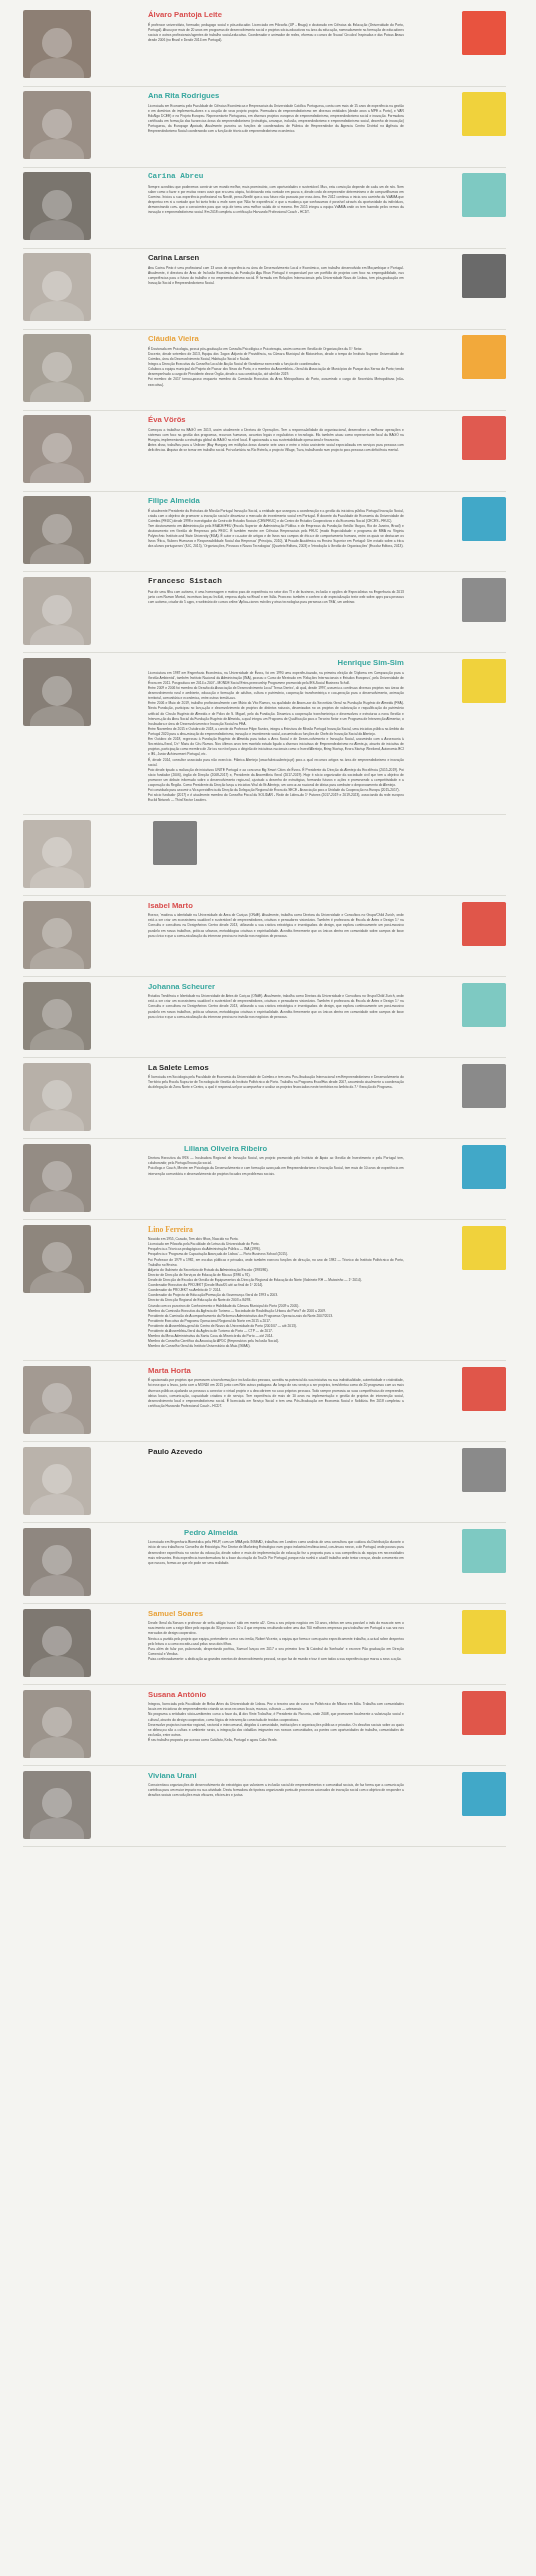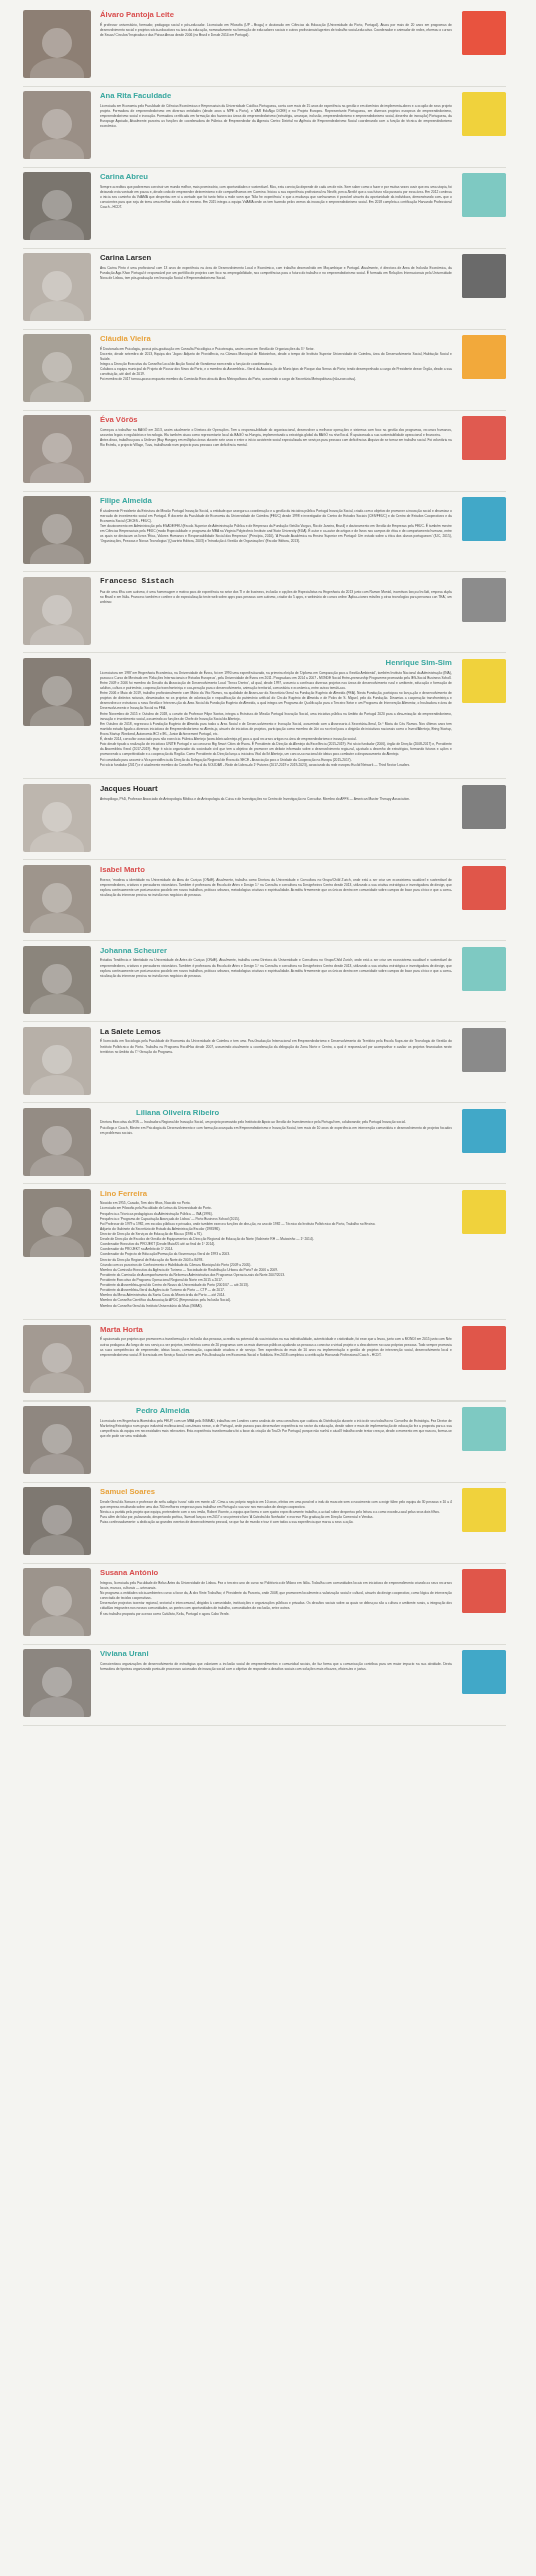--- a/index.html
+++ b/index.html
@@ -18,20 +18,21 @@
     min-height: 3680px;
     background: #f4f4f1;
     padding: 5.2px 0 15.5px 0;
   }
   .speaker {
     position: relative;
     display: flex;
     align-items: flex-start;
     padding: 5.2px 31px 5.2px 23px;
     margin-bottom: 2.1px;
+    gap: 48px;
   }
   .photo-col {
     width: 77px;
     flex: 0 0 77px;
     padding-right: 7.2px;
   }
   .photo {
     width: 68px;
     height: 68px;
     border-radius: 2.1px;
@@ -117,37 +118,37 @@
       </div>
       <div class="rule"></div>
       <div class="speaker">
         <div class="photo-col">
           <div class="photo" style="background: rgb(154, 143, 134);">
             <div class="face"></div>
             <div class="body"></div>
           </div>
         </div>
         <div class="text-col">
-          <h2 class="sp-name" style="color: rgb(58, 168, 160);">Ana Rita Faculdade</h2>
+          <h2 class="sp-name" style="color: rgb(58, 168, 160);">Ana Rita Rodrigues</h2>
           <p class="sp-bio">Licenciada em Economia pelo Faculdade de Ciências Económicas e Empresariais da Universidade Católica Portuguesa, conta com mais de 15 anos de experiência na gestão e em domínios de implementa-dores e a ocupão de seus projeto projeto. Formadora de empreendedorismo em diversas entidades (desde anos a MPE a Porto), e VAR EduNgo DCEE) e no Projeto Europeu. Representante Portuguesa, em diversos projetos europeus de empreendedorismo, empreendedorismo social e inovação. Formadora certificada em formação das favorecias áreas do empreendedorismo (estratégia, arranque, inclusão, empreendedorismo e empreendedorismo social, desenho de inovação) Portuguesa, da Europage Apoiado, Atualmente parceira as funções de coordenadora de Fábrica de Empreendedor da Agencia Centro Distrital no Agência de Empreendedorismo Social coordenando com a função de técnica de empreendedorismo económico.</p>
         </div>
         <div class="swatch-col">
           <div class="swatch" style="background: rgb(240, 210, 60);"></div>
         </div>
       </div>
       <div class="rule"></div>
       <div class="speaker">
         <div class="photo-col">
           <div class="photo" style="background: rgb(122, 117, 110);">
             <div class="face"></div>
             <div class="body"></div>
           </div>
         </div>
         <div class="text-col">
-          <h2 class="sp-name" style="color: rgb(58, 168, 160);">Carina Abreu</h2>
+          <h2 class="sp-name" style="color: rgb(58, 168, 160); font-family: Liberation Mono, monospace;">Carina Abreu</h2>
           <p class="sp-bio">Sempre acreditou que poderemos construir um mundo melhor, mais promissório, com oportunidades e sustentável. Mas, esta convicção depende de cada um de nós. Sem saber como o fazer e por muitas vezes ouvir que era uma utopia, foi deixando esta vontade em pausa e, desde cedo de empreender determinismo e de compartilhamos em Carmino. Iniciou a sua experiência profissional na Nestlé, perco-Nestlé que a sua futuro não passaria por essa área. Em 2012 continua o inicia seu caminho da VdAMA que despertou em si a vontade que foi tanto feitio a mole sonn que 'Não he experiência' e que a mudança que sonhavamos é possível através da oportunidade da indivíduos, demonstrando com- que o conscientes para que seja de tema uma melhor saúda de si mesmo. Em 2015 integra a equipa VdAMA onde os tem fazendo pelos vemos da inovação e empreendedorismo social. Em 2018 completa a certificação Harvando Professional Coach - HCDT.</p>
         </div>
         <div class="swatch-col">
           <div class="swatch" style="background: rgb(126, 201, 194);"></div>
         </div>
       </div>
       <div class="rule"></div>
       <div class="speaker">
         <div class="photo-col">
           <div class="photo" style="background: rgb(185, 178, 170);">
@@ -258,24 +259,20 @@
         </div>
       </div>
       <div class="rule"></div>
       <div class="speaker">
         <div class="photo-col">
           <div class="photo" style="background: rgb(189, 182, 174);">
             <div class="face"></div>
             <div class="body"></div>
           </div>
         </div>
-        <div class="text-col">
-          <h2 class="sp-name" style="color: rgb(45, 45, 45);">Jacques Houart</h2>
-          <p class="sp-bio">Antropólogo, PhD, Professor Associado de Antropologia Médica e de Antropologia da Cuisa e de Investigações no Centro de Investigação no Consultar. Membro do AFFS — American Master Therapy Association.</p>
-        </div>
         <div class="swatch-col">
           <div class="swatch" style="background: rgb(127, 127, 127);"></div>
         </div>
       </div>
       <div class="rule"></div>
       <div class="speaker">
         <div class="photo-col">
           <div class="photo" style="background: rgb(158, 149, 140);">
             <div class="face"></div>
             <div class="body"></div>
@@ -340,21 +337,21 @@
       </div>
       <div class="rule"></div>
       <div class="speaker">
         <div class="photo-col">
           <div class="photo" style="background: rgb(142, 134, 125);">
             <div class="face"></div>
             <div class="body"></div>
           </div>
         </div>
         <div class="text-col">
-          <h2 class="sp-name" style="color: rgb(232, 163, 61);">Lino Ferreira</h2>
+          <h2 class="sp-name" style="color: rgb(232, 163, 61); font-family: Liberation Serif, serif;">Lino Ferreira</h2>
           <p class="sp-bio">Nascido em 1955, Casado, Tem dois filhos, Nascido no Porto.
 Licenciado em Filosofia pela Faculdade de Letras da Universidade do Porto.
 Frequência a Técnicas pedagógicas da Administração Pública — INA (1996).
 Frequência o 'Programa de Capacitação Avançada de Lisboa' — Porto Business School (2015).
 Foi Professor de 1979 a 1982, em escolas públicas e privadas, onde também exerceu funções de dire-ção, no ano de 1982 — Técnico do Instituto Politécnico do Porto, Trabalho no Ensino.
 Adjunto do Gabinete do Secretário de Estado da Administração Escolar (1983/86).
 Director de Direcção de Serviços de Educação de Macau (1986 a 91).
 Desde de Direcção de Escolas de Gestão de Equipamentos da Direcção Regional de Educação do Norte (Gabinete RH — Matosinho — 1º 2014).
 Coordenador Executivo da PROJEKT (Desde Maio/05 até ao final de 1º 2014).
 Coordenador do PROJEKT na Ambito de 1º 2014.
@@ -384,20 +381,35 @@
         </div>
         <div class="text-col">
           <h2 class="sp-name" style="color: rgb(217, 79, 79);">Marta Horta</h2>
           <p class="sp-bio">É apaixonada por projetos que promovem a transformação e inclusão das pessoas, acredita na potencial da sua iniciativa na sua individualidade, autenticidade e criatividade, foi esse que a levou, junto com a MONDI em 2015 junto com Née outras pedagoso. Ao longo de seu serviço a ser projetos, tem/ofertou como de 20 programas com as mais diversos públicos ajudando as pessoas a conectar o virtual projeto e a descobrirem no caso próprios pessoas. Todo sempre promovia as suas competências de empreender, ideias locais, comunicação, capacidade criadora e de serviço. Tem experiência de mais de 10 anos na implementação e gestão de projetos de intervenção social, desenvolvimento local e empreendedorismo social. É licenciada em Serviço Social e tem uma Pós-Graduação em Economia Social e Solidária. Em 2018 completou a certificação Harvando Professional Coach - HCDT.</p>
         </div>
         <div class="swatch-col">
           <div class="swatch" style="background: rgb(224, 86, 74);"></div>
         </div>
       </div>
       <div class="rule"></div>
+      <div class="speaker">
+        <div class="photo-col">
+          <div class="photo" style="background: rgb(186, 179, 171);">
+            <div class="face"></div>
+            <div class="body"></div>
+          </div>
+        </div>
+        <div class="text-col">
+          <h2 class="sp-name" style="color: rgb(45, 45, 45);">Paulo Azevedo</h2>
+          <p class="sp-bio"></p>
+        </div>
+        <div class="swatch-col">
+          <div class="swatch" style="background: rgb(138, 138, 138);"></div>
+        </div>
+      </div>
       <div class="rule"></div>
       <div class="speaker">
         <div class="photo-col">
           <div class="photo" style="background: rgb(143, 135, 128);">
             <div class="face"></div>
             <div class="body"></div>
           </div>
         </div>
         <div class="text-col">
           <h2 class="sp-name" style="color: rgb(58, 168, 160); margin-left: 36px;">Pedro Almeida</h2>

